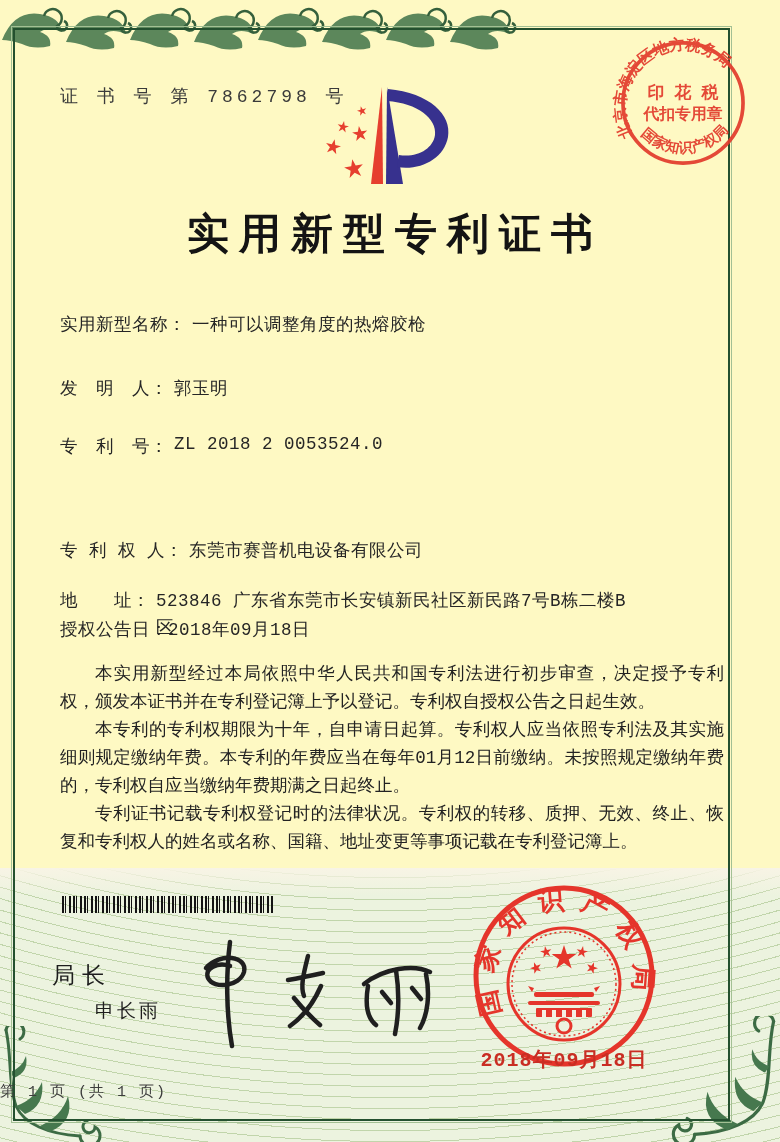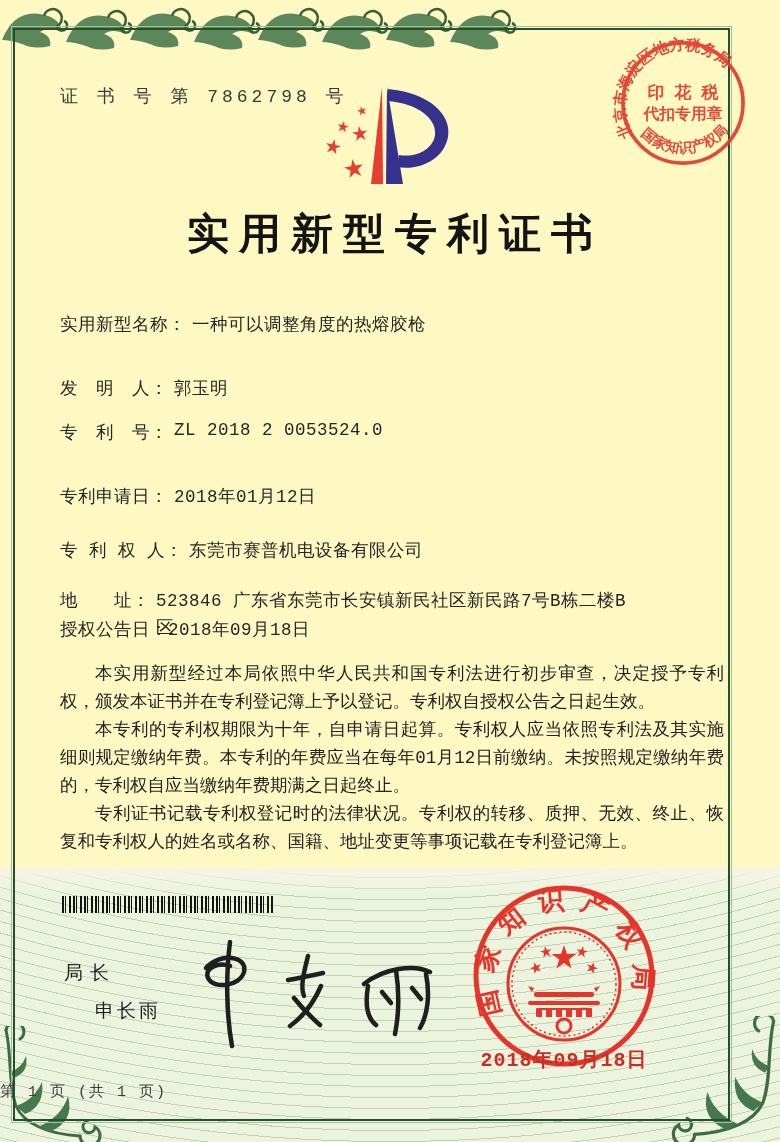--- a/index.html
+++ b/index.html
@@ -32,36 +32,36 @@
   
   .cert-no { position:absolute; left:60px; top:84px; font-size:18px; letter-spacing:4px; color:#3a3a3a; }
   .tax-stamp { position:absolute; left:604px; top:24px; width:158px; height:158px; opacity:.92; }
   .logo { position:absolute; left:300px; top:78px; width:180px; height:132px; }
   .title { position:absolute; left:0; top:206px; width:780px; text-align:center;
     font-size:42px; font-weight:600; letter-spacing:10px; text-indent:10px; color:#141414; }
   
   .field { position:absolute; left:60px; font-size:17.5px; letter-spacing:.5px; }
   .field .lab { display:inline-block; vertical-align:top; }
   .field .val { display:inline-block; vertical-align:top; margin-left:6px; }
-  .f1 { top:312px; } .f2 { top:376px; } .f3 { top:420px; }
+  .f1 { top:312px; } .f2 { top:376px; } .f3 { top:434px; }
   .f4 { top:484px; } .f5 { top:538px; } .f6 { top:588px; }
   .f6 .val { width:472px; line-height:1.55; }
   .f7 { top:617px; width:662px; }
   .f7 .pair2 { position:absolute; left:400px; top:0; }
   
   .par { position:absolute; left:60px; top:660px; width:664px; }
   .par p { margin:0; text-indent:2em; text-align:justify; font-size:17.5px; line-height:1.6; color:#222; }
   
   .barcode { position:absolute; left:62px; top:896px; width:212px; height:17px;
     background:repeating-linear-gradient(90deg,
       #141414 0 2px, transparent 2px 3px,
       #141414 3px 4px, transparent 4px 7px,
       #141414 7px 9px, transparent 9px 11px); }
   
-  .director-label { position:absolute; left:64px; top:960px; font-size:19px; letter-spacing:7px; color:#1d1d1d; }
+  .director-label { position:absolute; left:52px; top:960px; font-size:23px; letter-spacing:7px; color:#1d1d1d; }
   .director-name  { position:absolute; left:66px; top:998px; font-size:19px; letter-spacing:3px; color:#1d1d1d;margin-left:29px; }
   .signature { position:absolute; left:168px; top:928px; width:300px; height:130px; }
   
   .seal { position:absolute; left:468px; top:880px; width:192px; height:192px; }
   .seal-date { position:absolute; left:468px; top:1046px; width:192px; text-align:center;
     font-size:20px; font-weight:600; color:#c92d23; letter-spacing:1px; }
   
   .footer { position:absolute; left:0; top:1082px; width:780px; text-align:left;
     font-size:15px; letter-spacing:2px; color:#3d3d3d; }
   svg text { user-select:none; }
@@ -160,23 +160,20 @@
   <div class="title">实用新型专利证书</div>
 
   <div class="field f2">
     <span class="lab">发　明　人：</span><span class="val">郭玉明</span>
   </div>
   <div class="field f1">
     <span class="lab">实用新型名称：</span><span class="val">一种可以调整角度的热熔胶枪</span>
   </div>
   <div class="field f3">
     <span class="lab">专　利　号：</span><span class="val">ZL 2018 2 0053524.0</span>
-  </div>
-  <div class="field f4">
-    <span class="lab">专利申请日：</span><span class="val">2018年01月12日</span>
   </div>
   <div class="field f5">
     <span class="lab">专 利 权 人：</span><span class="val">东莞市赛普机电设备有限公司</span>
   </div>
   <div class="field f6">
     <span class="lab">地　　址：</span><span class="val">523846 广东省东莞市长安镇新民社区新民路7号B栋二楼B区</span>
   </div>
   <div class="field f7">
     <span>授权公告日：</span><span>2018年09月18日</span>
   </div>

